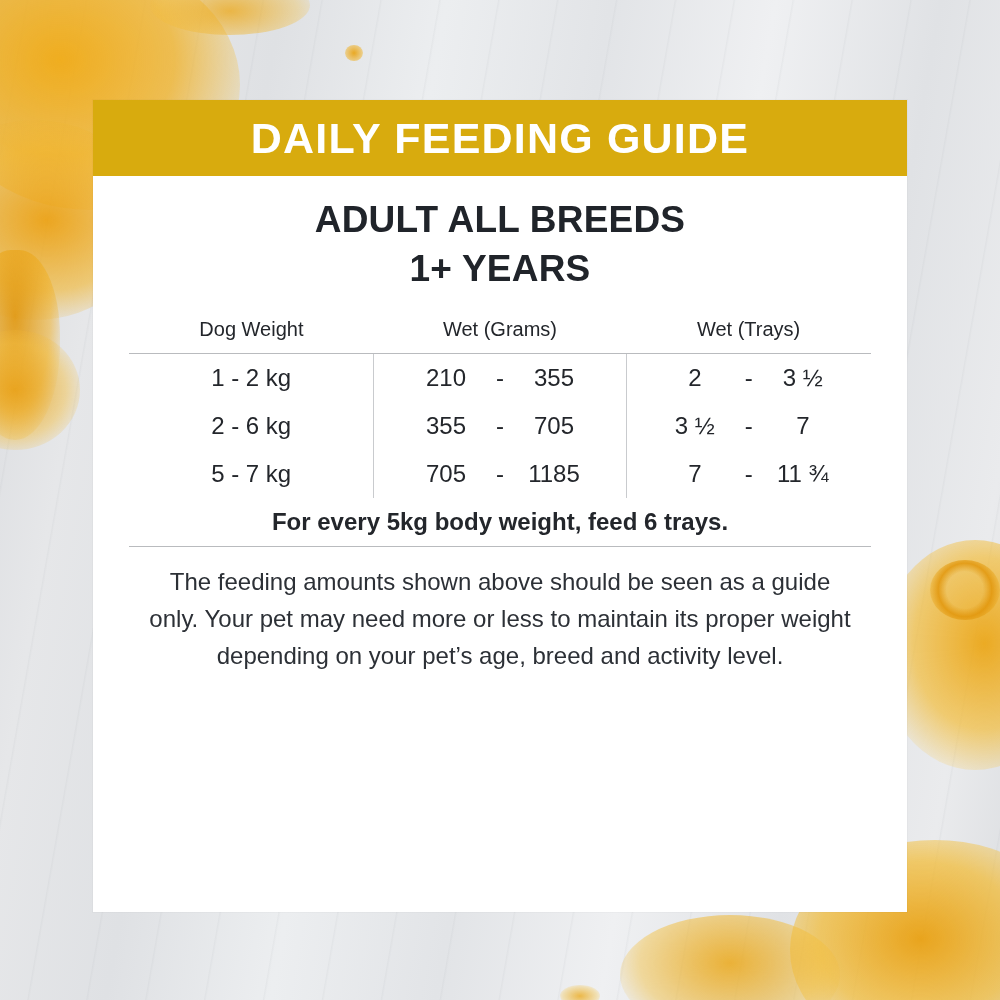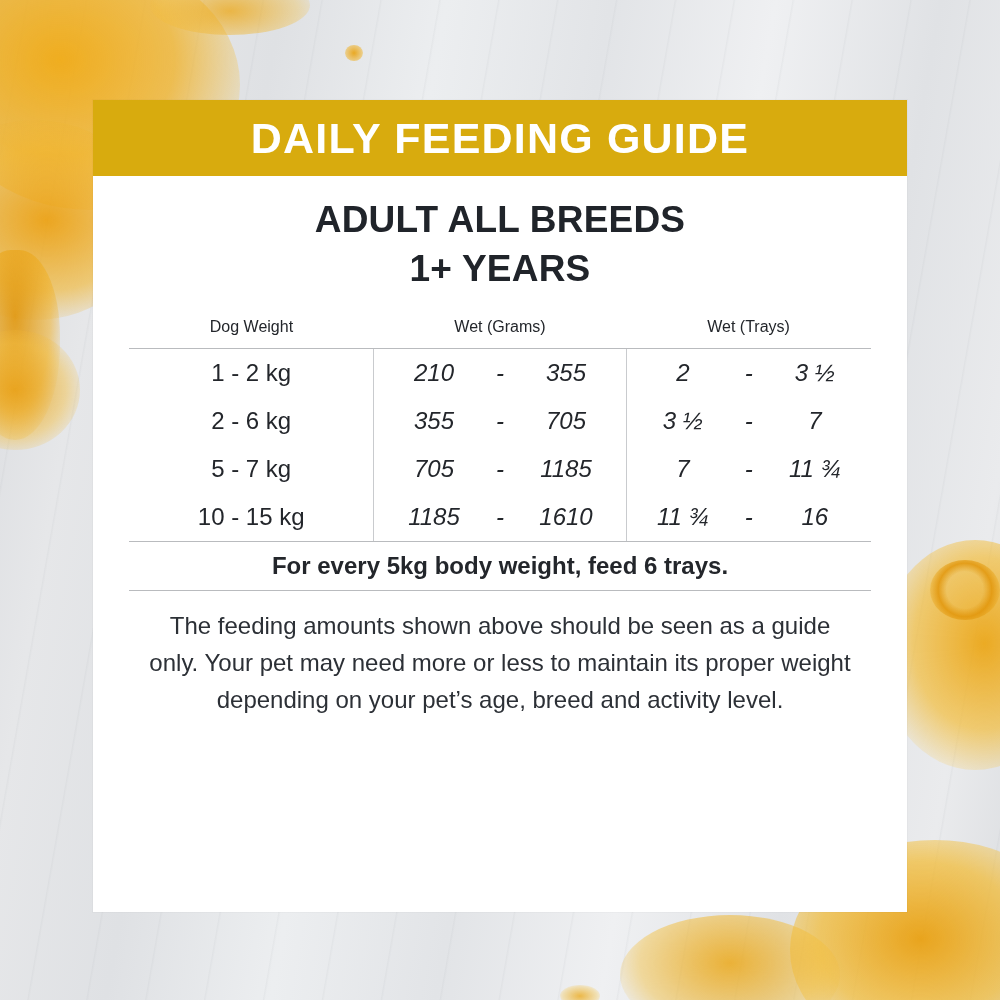--- a/index.html
+++ b/index.html
@@ -83,41 +83,40 @@
 
   
   table.feed {
     width: 100%;
     border-collapse: collapse;
     margin-top: 18px;
     color: #222529;
   }
   table.feed th {
     font-weight: normal;
-    font-size: 16px;
+    font-size: 20px;
     color: #23262b;
     padding: 6px 0 12px;
     text-align: center;
   }
   table.feed td {
     font-size: 24px;
     text-align: center;
     padding: 10px 0;
     color: #23262b;
   }
   .col-sep-left { border-left: 1px solid #c9cbce; }
   .hl-top { border-top: 1px solid #b9bbbe; }
   .hl-bottom { border-bottom: 1px solid #b9bbbe; }
 
   .rangecell {
     display: flex;
     align-items: center;
     justify-content: center;
-    gap: 12px;
-    font-style: italic;
+    gap: 0;
   }
   .rangecell .lo, .rangecell .hi {
     width: 78px;
     text-align: center;
   }
   .rangecell .dash {
     width: 30px;
     text-align: center;
   }
 
@@ -238,37 +237,20 @@
           </td>
           <td class="col-sep-left">
             <div class="rangecell">
               <span class="lo">7</span>
               <span class="dash">-</span>
               <span class="hi">11 ¾</span>
             </div>
           </td>
         </tr>
 
-        <tr>
-          <td class="hl-bottom">10 - 15 kg</td>
-          <td class="hl-bottom col-sep-left">
-            <div class="rangecell">
-              <span class="lo">1185</span>
-              <span class="dash">-</span>
-              <span class="hi">1610</span>
-            </div>
-          </td>
-          <td class="hl-bottom col-sep-left">
-            <div class="rangecell">
-              <span class="lo">11 ¾</span>
-              <span class="dash">-</span>
-              <span class="hi">16</span>
-            </div>
-          </td>
-        </tr>
 
         <tr class="note-row">
           <td colspan="3" class="hl-bottom">For every 5kg body weight, feed 6 trays.</td>
         </tr>
 
       </tbody>
     </table>
 
     <div class="disclaimer">The feeding amounts shown above should be seen as a guide only. Your pet may need more or less to maintain its proper weight depending on your pet’s age, breed and activity level.</div>
 

